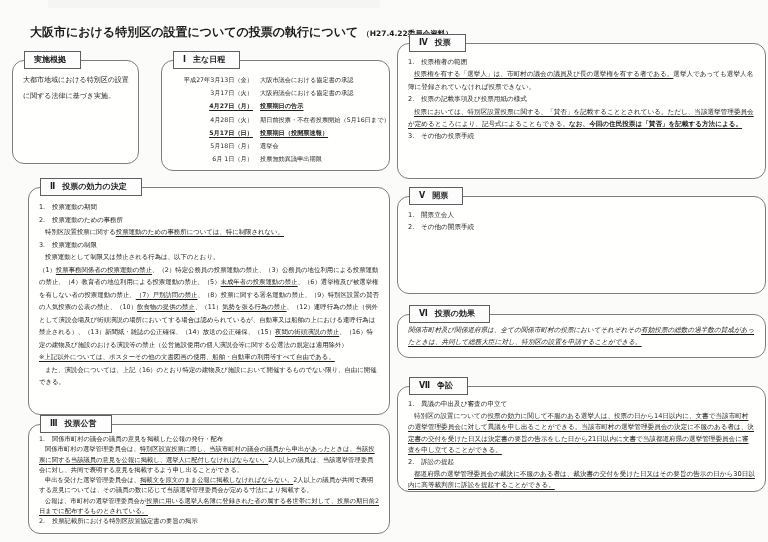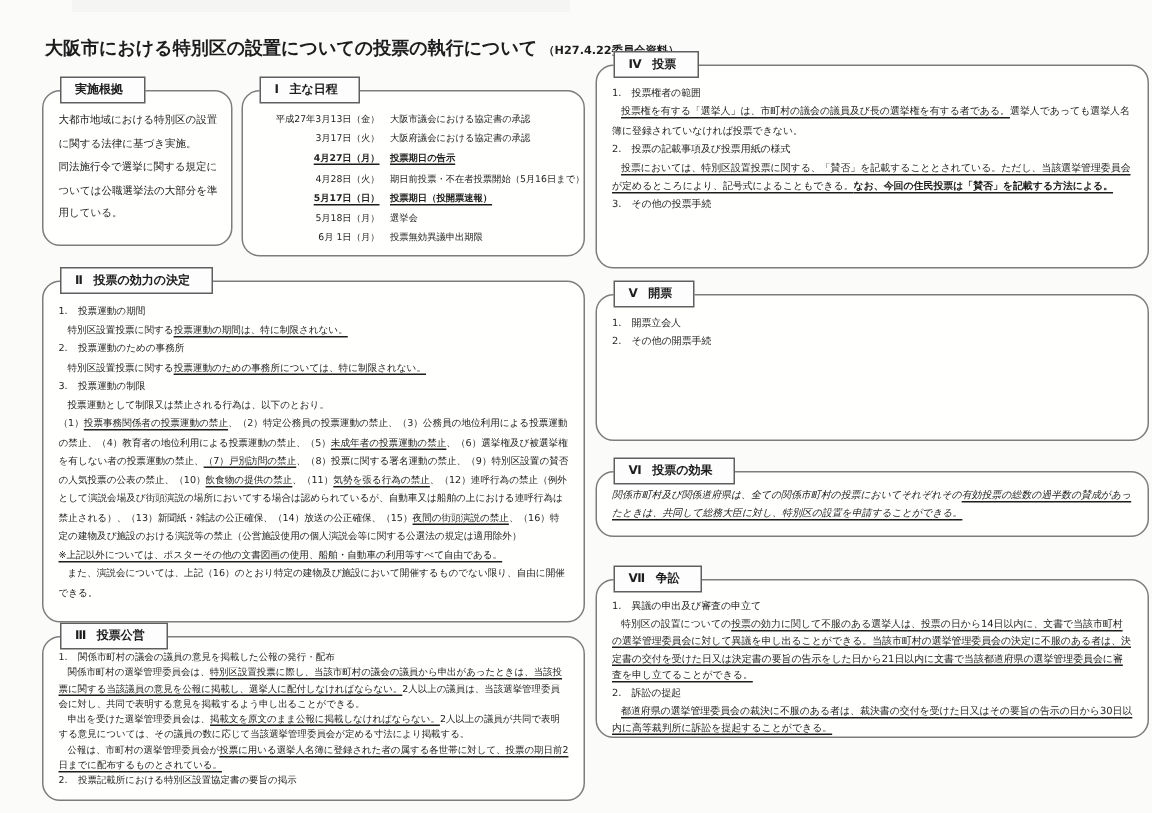--- a/index.html
+++ b/index.html
@@ -29,21 +29,21 @@
   .b{font-weight:bold;}
   .item-head{display:flex;}
   .item-head .no{flex:none;width:13px;}
 
   .sch-row{white-space:nowrap;}
   .sch-date{display:inline-block;width:84px;text-align:right;}
   .sch-event{margin-left:7px;}
   .sch-row.strong{font-weight:bold;}
   .sch-row.strong .sch-date,.sch-row.strong .sch-event{text-decoration:underline;text-underline-offset:1.5px;}
 
-  #box-basis{left:28px;top:60px;width:127px;height:104px;}
+  #box-basis{left:12px;top:60px;width:127px;height:104px;}
   #box-basis .box-body{font-size:7px;line-height:15.5px;padding:12px 9px 0 10px;}
   #box-schedule{left:161px;top:60px;width:229px;height:111px;}
   #box-schedule .box-body{font-size:6.2px;line-height:13.2px;padding:12px 6px 0 7px;}
   #box-campaign{left:28px;top:187px;width:362px;height:228px;}
   #box-campaign .box-body{padding-top:13px;}
   #box-public{left:28px;top:424px;width:362px;height:110px;}
   #box-public .box-body{font-size:6.3px;line-height:10.3px;padding-top:9px;}
   #box-voting{left:397px;top:43px;width:369px;height:136px;}
   #box-counting{left:397px;top:196px;width:369px;height:98px;}
   #box-effect{left:397px;top:314px;width:369px;height:44px;}
@@ -60,21 +60,20 @@
 <div id="title">
   <span>大阪市における特別区の設置についての投票の執行について</span><span class="note">（H27.4.22委員会資料）</span>
 </div>
 
 <section class="box" id="box-basis">
   <div class="box-head">
     <span>実施根拠</span>
   </div>
   <div class="box-body">
       <p class="para flush"><span>大都市地域における特別区の設置に関する法律に基づき実施。</span></p>
-      <p class="para flush"><span>同法施行令で選挙に関する規定については公職選挙法の大部分を準用している。</span></p>
     </div>
 </section>
 
 <section class="box" id="box-schedule">
   <div class="box-head">
     <span class="rn">Ⅰ</span>
     <span>主な日程</span>
   </div>
   <div class="box-body">
       <div class="sch-row"><span class="sch-date">平成27年3月13日（金）</span><span class="sch-event">大阪市議会における協定書の承認</span></div>
@@ -91,21 +90,20 @@
   <div class="box-head">
     <span class="rn">Ⅱ</span>
     <span>投票の効力の決定</span>
   </div>
   <div class="box-body">
       <div class="item">
         <div class="item-head">
           <span class="no">1.</span>
           <span>投票運動の期間</span>
         </div>
-        <p class="para lead"><span>特別区設置投票に関する</span><span class="u">投票運動の期間は、特に制限されない。</span></p>
       </div>
       <div class="item">
         <div class="item-head">
           <span class="no">2.</span>
           <span>投票運動のための事務所</span>
         </div>
         <p class="para lead"><span>特別区設置投票に関する</span><span class="u">投票運動のための事務所については、特に制限されない。</span></p>
       </div>
       <div class="item">
         <div class="item-head">

